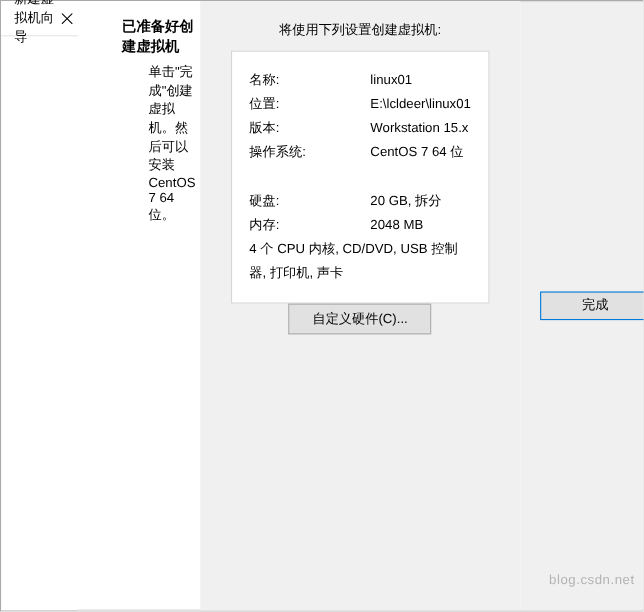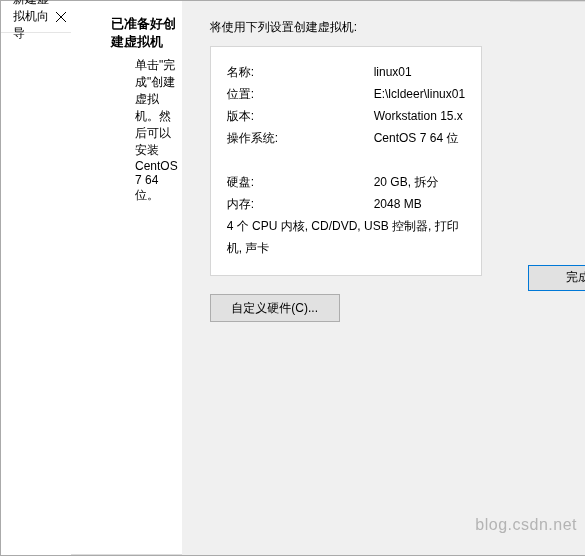--- a/index.html
+++ b/index.html
@@ -62,50 +62,49 @@
       font-size: 12px;
       color: #000;
       padding-left: 24px;
     }
     .body-section {
       flex: 1;
       background: #f0f0f0;
       padding: 18px 28px 10px 28px;
       display: flex;
       flex-direction: column;
+      align-items: center;
     }
     .body-caption {
       font-size: 12px;
       color: #000;
       margin-bottom: 10px;
     }
     .settings-box {
       background: #ffffff;
       border: 1px solid #d6d6d6;
       padding: 14px 16px 16px 16px;
     }
     .settings-row {
       display: flex;
       line-height: 22px;
       font-size: 12px;
       color: #000;
-      gap: 37px;
     }
     .settings-label {
       width: 110px;
       flex-shrink: 0;
     }
     .settings-value {
       flex: 1;
     }
     .settings-gap {
       height: 22px;
     }
     .customize-row {
-      margin-top: 18px;
     }
     .btn {
       background: #e1e1e1;
       border: 1px solid #adadad;
       font-family: inherit;
       font-size: 12px;
       color: #000;
       cursor: pointer;
       padding: 0;
     }
@@ -138,21 +137,21 @@
     }
     .btn-cancel {
       width: 78px;
       height: 26px;
       margin-left: 6px;
     }
     .watermark {
       position: absolute;
       right: 8px;
       bottom: 22px;
-      font-size: 16px;
+      font-size: 12px;
       color: rgba(120,120,120,0.5);
       pointer-events: none;
       letter-spacing: 0.5px;
     }
   </style>
 </head>
 <body>
 
 <div class="dialog">
 

